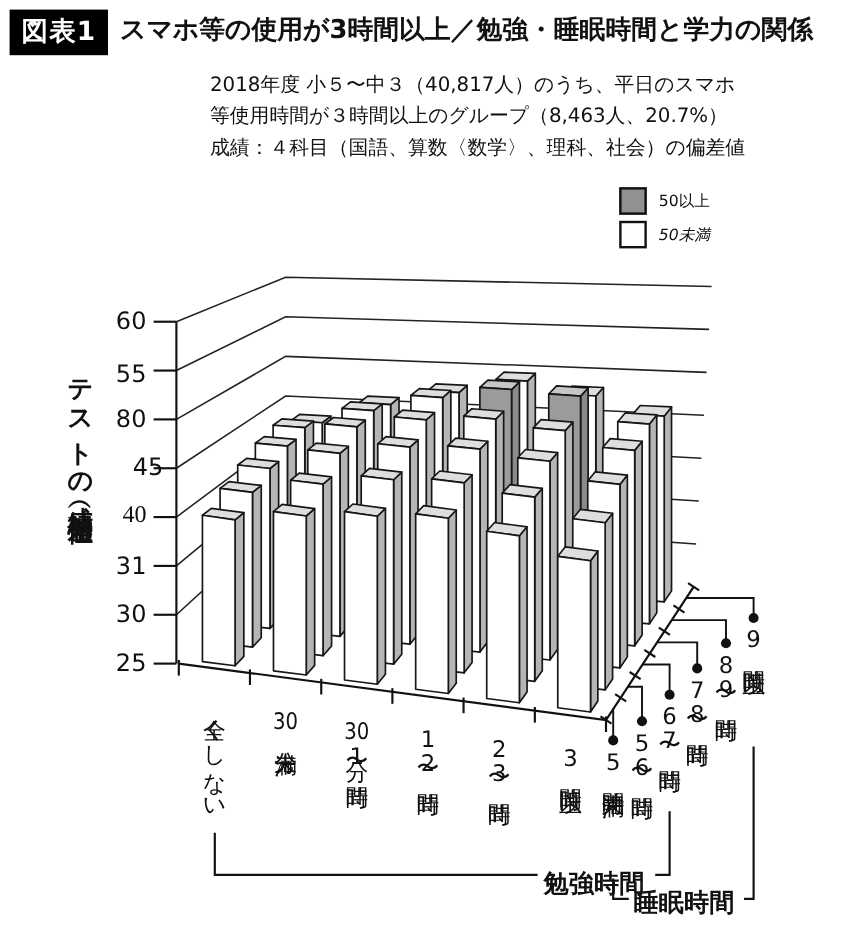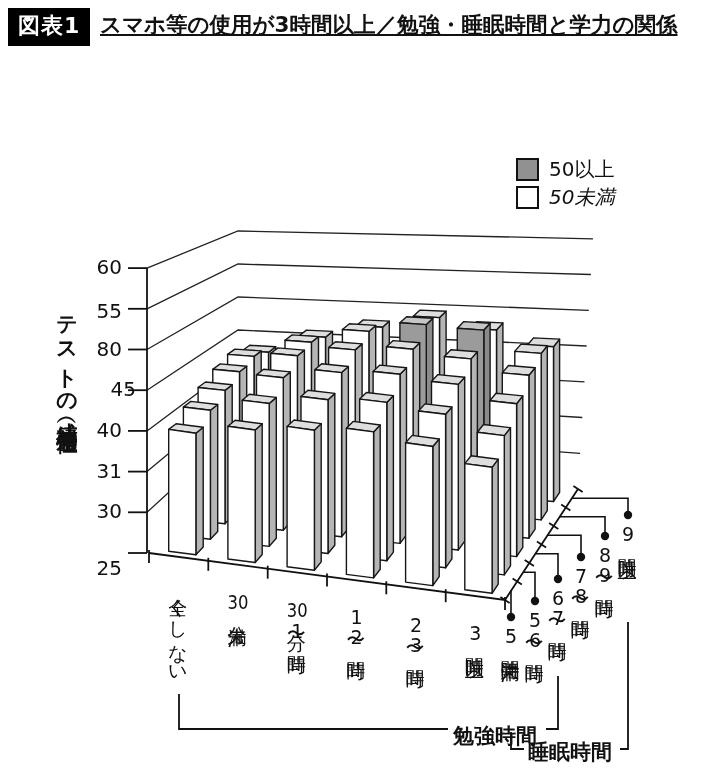--- a/index.html
+++ b/index.html
@@ -1,41 +1,46 @@
 <!DOCTYPE html>
 <html><head>
 <meta charset="utf-8">
 <style>
   html,body{margin:0;padding:0;background:#ffffff;}
   #page{position:relative;width:710px;height:781px;background:#ffffff;overflow:hidden;
         font-family:"DejaVu Sans","Liberation Sans",sans-serif;color:#111;}
   .abs{position:absolute;}
   #figbadge{left:8px;top:8px;background:#000;color:#fff;font-weight:bold;font-size:22px;
             padding:3px 10px 5px 10px;letter-spacing:1px;}
-  #title{left:100px;top:10px;font-weight:bold;font-size:21.5px;letter-spacing:0px;white-space:nowrap;text-decoration:underline;}
+  #title{left:100px;top:10px;font-weight:bold;font-size:21.5px;letter-spacing:0px;white-space:nowrap;}
   #subtitle{left:175px;top:58px;font-size:16.5px;line-height:26px;white-space:nowrap;}
   .legend-row{position:absolute;display:flex;align-items:center;gap:10px;}
   .legend-swatch{width:23px;height:23px;border:2.5px solid #111;box-sizing:border-box;}
-  .legend-label{font-size:20px;}
+  .legend-label{font-size:13px;}
   #ytitle{left:48px;top:302px;width:30px;font-weight:bold;font-size:21px;line-height:23px;}
   .vtext{writing-mode:vertical-rl;text-orientation:mixed;letter-spacing:2px;}
   .tcy{text-combine-upright:all;}
   .ytick{position:absolute;width:40px;text-align:right;font-size:20px;}
   .xlab,.zlab{position:absolute;font-size:19px;line-height:21px;letter-spacing:1px;}
   .axis-title{position:absolute;font-weight:bold;font-size:21px;white-space:nowrap;}
   svg{position:absolute;left:0;top:0;}
 </style>
 </head>
 <body>
 
 <div id="page">
 
   <div id="figbadge" class="abs">図表1</div>
   <div id="title" class="abs">スマホ等の使用が3時間以上／勉強・睡眠時間と学力の関係</div>
 
+  <div id="subtitle" class="abs">
+    <div>2018年度 小５〜中３（40,817人）のうち、平日のスマホ</div>
+    <div>等使用時間が３時間以上のグループ（8,463人、20.7%）</div>
+    <div>成績：４科目（国語、算数〈数学〉、理科、社会）の偏差値</div>
+  </div>
 
   <div class="legend-row" style="left:516px;top:156px;">
     <span class="legend-swatch" id="sw0" style="background: rgb(145, 145, 145);"></span>
     <span class="legend-label">50以上</span>
   </div>
   <div class="legend-row" style="left:516px;top:184px;font-style:italic;">
     <span class="legend-swatch" id="sw1" style="background: rgb(255, 255, 255);"></span>
     <span class="legend-label">50未満</span>
   </div>
 
@@ -264,24 +269,24 @@
       <path d="M628 515 L628 498.3 L571.9 498.3" fill="none" stroke="#111" stroke-width="1.6"></path>
       <circle cx="628" cy="515" r="4.2" fill="#111"></circle>
       <path d="M179 694 L179 729 L448 729" fill="none" stroke="#111" stroke-width="1.8"></path>
       <path d="M546 729 L558 729 L558 676" fill="none" stroke="#111" stroke-width="1.8"></path>
       <path d="M511 732 L511 749 L524 749" fill="none" stroke="#111" stroke-width="1.8"></path>
       <path d="M620 749 L628 749 L628 622" fill="none" stroke="#111" stroke-width="1.8"></path>
     </svg>
 
   <div id="ytitle" class="abs vtext">テストの成績（偏差値）</div>
   <div id="labels" class="abs" style="left:0;top:0;width:710px;height:781px;pointer-events:none;">
-      <div class="ytick" style="left: 82px; top: 540px; margin-top: 16px;">25</div>
+      <div class="ytick" style="left: 82px; top: 540px;">25</div>
       <div class="ytick" style="left: 82px; top: 499.3px;">30</div>
       <div class="ytick" style="left: 82px; top: 458.6px;">31</div>
-      <div class="ytick" style="left: 82px; top: 417.9px;">40</div>
+      <div class="ytick" style="left: 82px; top: 417.9px; font-family: Liberation Serif, serif;">40</div>
       <div class="ytick" style="left: 96px; top: 377.2px;">45</div>
       <div class="ytick" style="left: 82px; top: 336.5px;">80</div>
       <div class="ytick" style="left: 82px; top: 299px;">55</div>
       <div class="ytick" style="left: 82px; top: 255.1px; text-align: right;">60</div>
       <div class="xlab vtext" style="left: 167.667px; top: 583.917px;">全くしない</div>
       <div class="xlab vtext" style="left: 227px; top: 591.75px;"><span class="tcy">30</span>分未満</div>
       <div class="xlab vtext" style="left: 286.333px; top: 599.583px;"><span class="tcy">30</span>分〜<span class="tcy">1</span>時間</div>
       <div class="xlab vtext" style="left: 345.667px; top: 607.417px;"><span class="tcy">1</span>〜<span class="tcy">2</span>時間</div>
       <div class="xlab vtext" style="left: 405px; top: 615.25px;"><span class="tcy">2</span>〜<span class="tcy">3</span>時間</div>
       <div class="xlab vtext" style="left: 464.333px; top: 623.083px;"><span class="tcy">3</span>時間以上</div>

